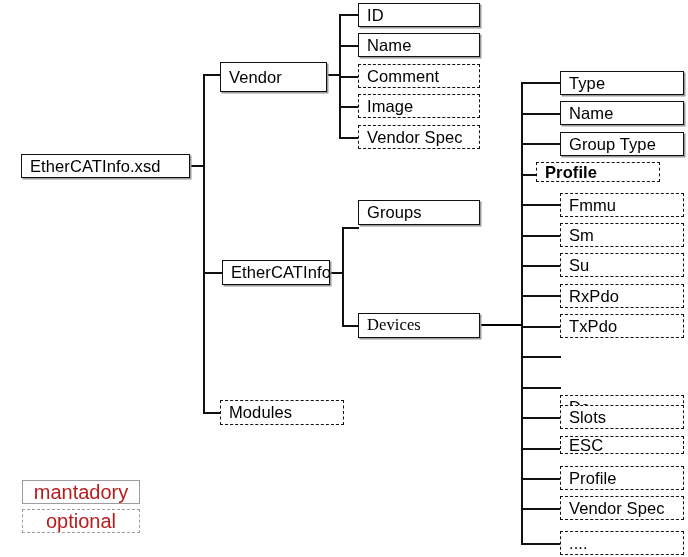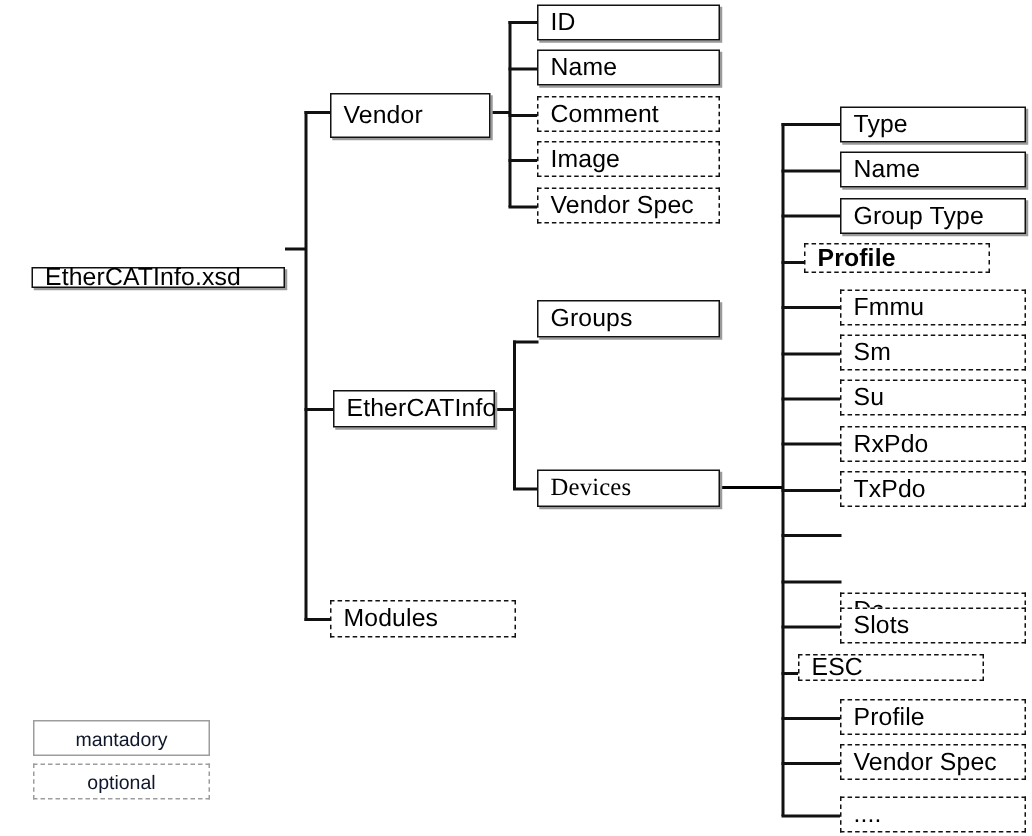--- a/index.html
+++ b/index.html
@@ -46,22 +46,22 @@
   .ln.h { height: 1.7px; }
   .ln.v { width: 1.7px; }
   .ln.thick { background: #000000; }
   
   .legend-item {
     position: absolute;
     box-sizing: border-box;
     display: flex;
     align-items: center;
     justify-content: center;
-    font-size: 13px;
-    color: #0f172a;
+    font-size: 20px;
+    color: #b91c1c;
     background: #ffffff;
     white-space: nowrap;
   }
   .legend-item.solid { border: 1.4px solid #9d9d9d; }
   .legend-item.dashed { border: 1.4px dashed #9d9d9d; }
 </style>
 </head>
 <body>
 
 <div id="diagram">
@@ -99,21 +99,21 @@
   <div class="ln h" style="left:521px; top:295px; width:40px;"></div>
   <div class="ln h" style="left:521px; top:326px; width:40px;"></div>
   <div class="ln h" style="left:521px; top:356px; width:40px;"></div>
   <div class="ln h" style="left:521px; top:387px; width:40px;"></div>
   <div class="ln h" style="left:521px; top:417px; width:40px;"></div>
   <div class="ln h" style="left:521px; top:448px; width:40px;"></div>
   <div class="ln h" style="left:521px; top:478px; width:40px;"></div>
   <div class="ln h" style="left:521px; top:508px; width:40px;"></div>
   <div class="ln h" style="left:521px; top:543px; width:40px;"></div>
 
-  <div class="node solid" style="left:21px; top:154px; width:169px; height:14px;margin-top:24px;">EtherCATInfo.xsd</div>
+  <div class="node solid" style="left:21px; top:154px; width:169px; height:24px;">EtherCATInfo.xsd</div>
 
   <div class="node solid" style="left:220px; top:62px; width:107px; height:30px;">Vendor</div>
   <div class="node solid" style="left:222px; top:260px; width:108px; height:25px;">EtherCATInfo</div>
   <div class="node dashed" style="left:220px; top:400px; width:124px; height:25px;">Modules</div>
 
   <div class="node solid" style="left:358px; top:3px; width:122px; height:24px;">ID</div>
   <div class="node solid" style="left:358px; top:33px; width:122px; height:24px;">Name</div>
   <div class="node dashed" style="left:358px; top:64px; width:122px; height:24px;">Comment</div>
   <div class="node dashed" style="left:358px; top:94px; width:122px; height:24px;">Image</div>
   <div class="node dashed" style="left:358px; top:125px; width:122px; height:24px;">Vendor Spec</div>
@@ -125,21 +125,21 @@
   <div class="node solid" style="left:560px; top:101px; width:124px; height:24px;">Name</div>
   <div class="node solid" style="left:560px; top:132px; width:124px; height:24px;">Group Type</div>
   <div class="node dashed" style="left:536px; top:162px; width:124px; height:20px;font-weight:bold;">Profile</div>
   <div class="node dashed" style="left:560px; top:193px; width:124px; height:24px;">Fmmu</div>
   <div class="node dashed" style="left:560px; top:223px; width:124px; height:24px;">Sm</div>
   <div class="node dashed" style="left:560px; top:253px; width:124px; height:24px;">Su</div>
   <div class="node dashed" style="left:560px; top:284px; width:124px; height:24px;">RxPdo</div>
   <div class="node dashed" style="left:560px; top:314px; width:124px; height:24px;">TxPdo</div>
   <div class="node dashed" style="left:560px; top:395px; width:124px; height:24px;">Dc</div>
   <div class="node dashed" style="left:560px; top:405px; width:124px; height:24px;">Slots</div>
-  <div class="node dashed" style="left:532px; top:436px; width:124px; height:18px;">ESC</div>
+  <div class="node dashed" style="left:560px; top:436px; width:124px; height:18px;">ESC</div>
   <div class="node dashed" style="left:560px; top:466px; width:124px; height:24px;">Profile</div>
   <div class="node dashed" style="left:560px; top:496px; width:124px; height:24px;">Vendor Spec</div>
   <div class="node dashed" style="left:560px; top:531px; width:124px; height:24px;">....</div>
 
   <div class="legend-item solid" style="left:22px; top:480px; width:118px; height:24px;">mantadory</div>
   <div class="legend-item dashed" style="left:22px; top:509px; width:118px; height:24px;">optional</div>
 
 </div>
 
 </body></html>

